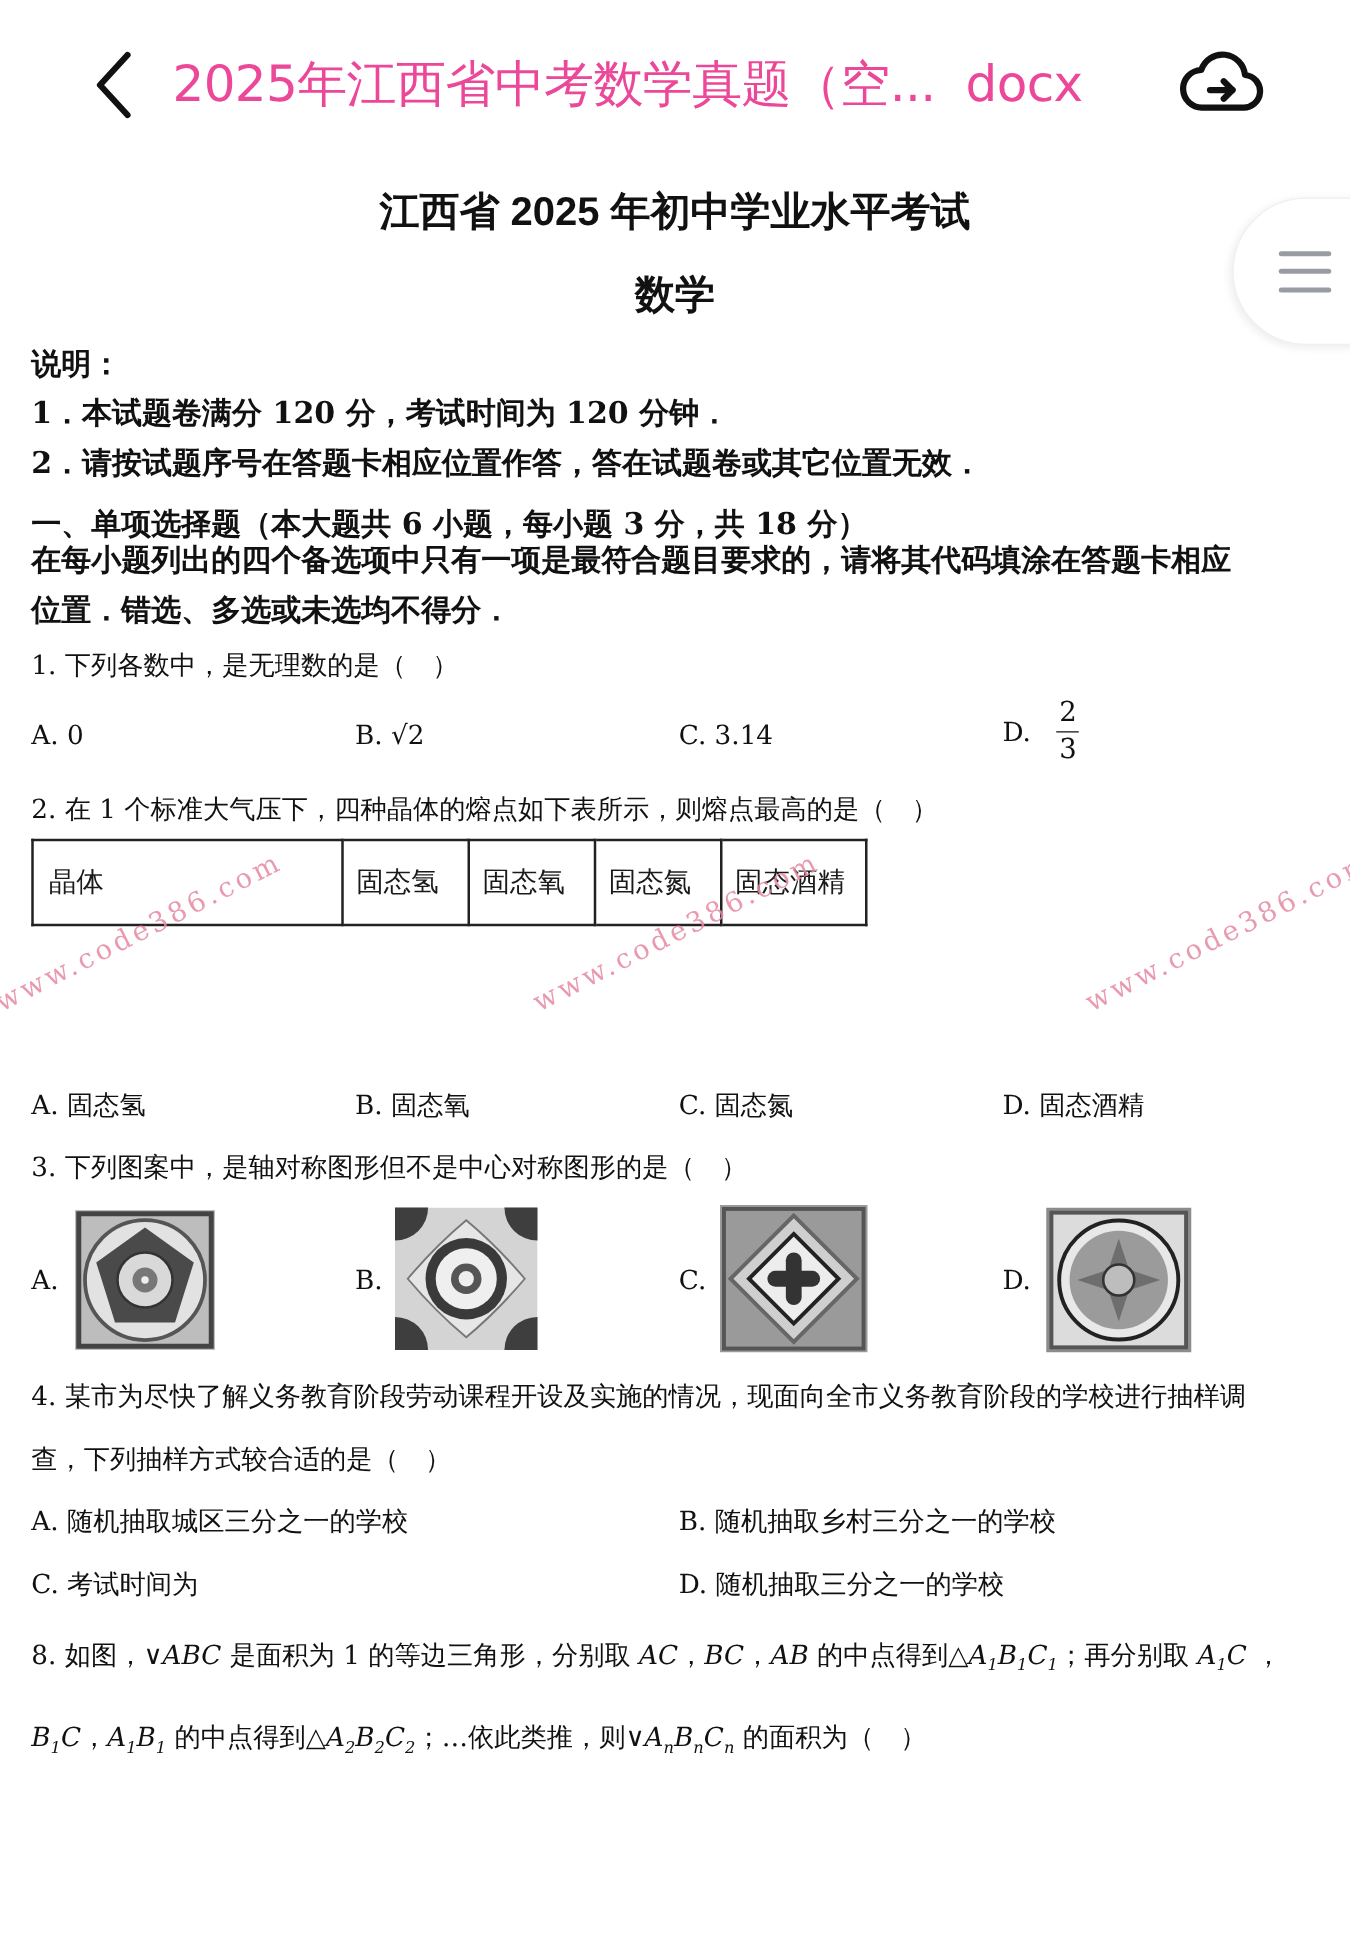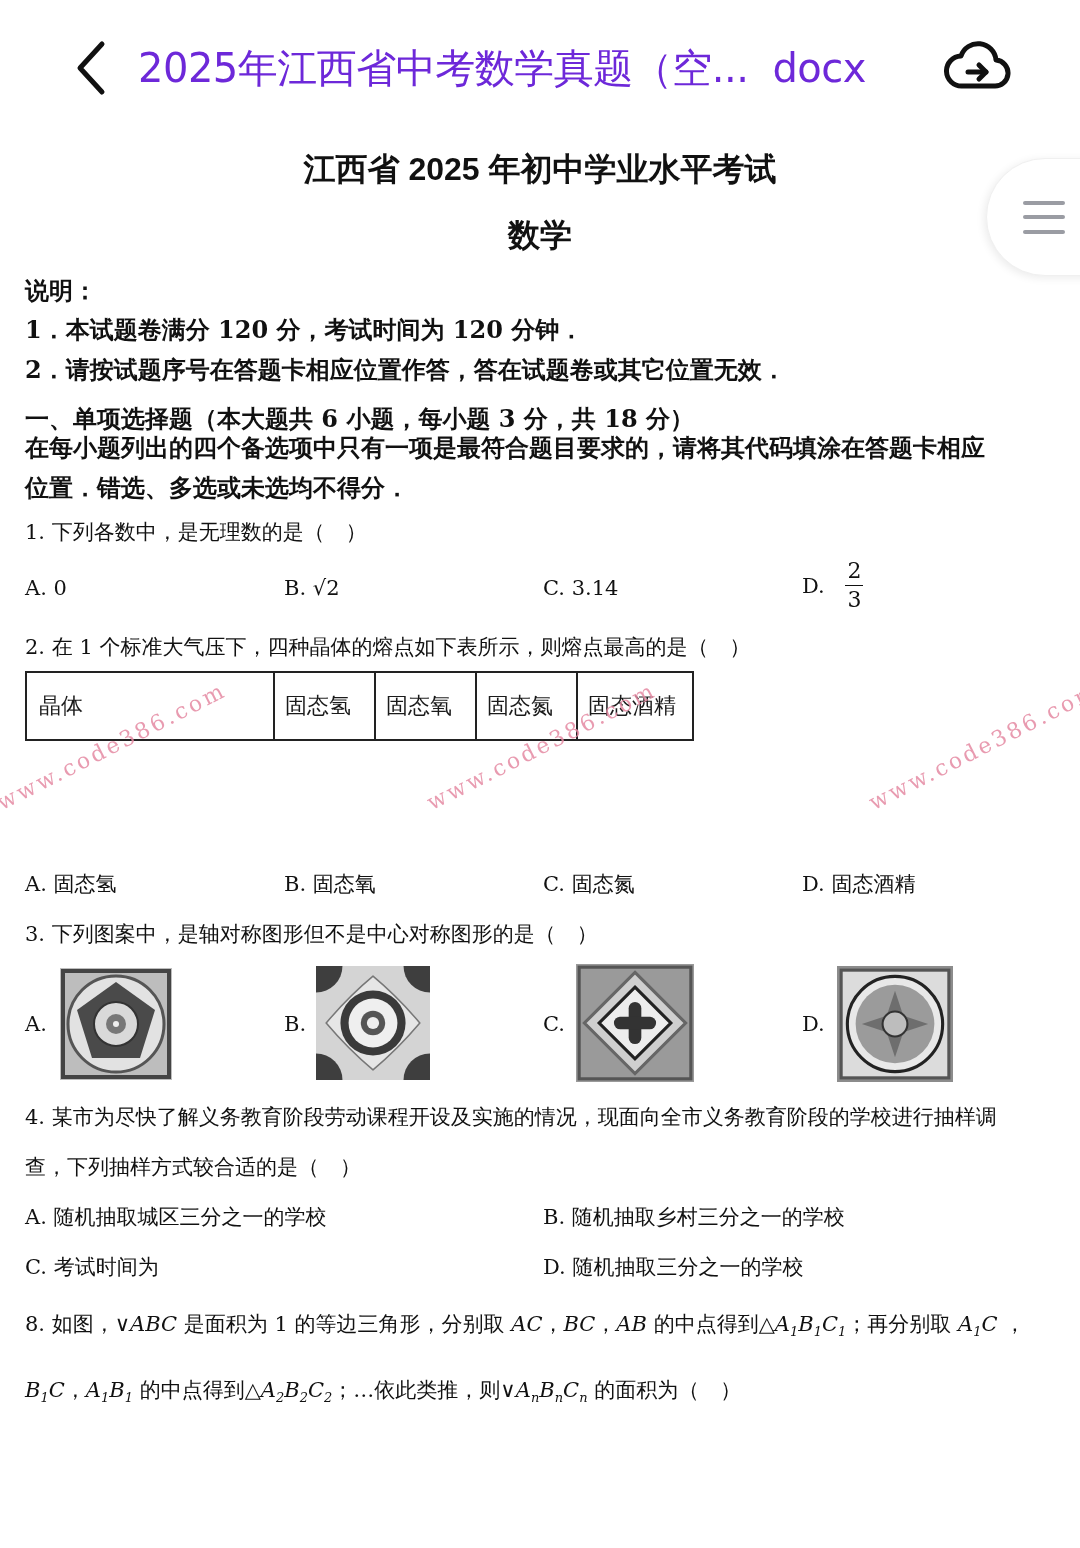--- a/index.html
+++ b/index.html
@@ -2,21 +2,21 @@
 <html><head>
 <meta charset="utf-8">
 <style>
   * { box-sizing: border-box; margin: 0; padding: 0; }
   html, body { width: 1080px; height: 1548px; background: #ffffff; overflow: hidden; }
   body { position: relative; font-family: "DejaVu Serif", "Liberation Serif", serif; color: #1a1a1a; }
 
   
   .topbar { position: absolute; left: 0; top: 0; width: 1080px; height: 130px; background: #fff; }
   .back-btn { position: absolute; left: 70px; top: 40px; width: 44px; height: 56px; cursor: pointer; }
-  .doc-title { position: absolute; left: 138px; top: 38px; font-family: "DejaVu Sans", "Liberation Sans", sans-serif; font-size: 40px; color: #6d28d9; letter-spacing: -0.5px; white-space: nowrap; line-height: 60px; }
+  .doc-title { position: absolute; left: 138px; top: 38px; font-family: "DejaVu Sans", "Liberation Sans", sans-serif; font-size: 40px; color: #ec4899; letter-spacing: -0.5px; white-space: nowrap; line-height: 60px; }
   .doc-title .ext { margin-left: 24px; }
   .cloud-btn { position: absolute; left: 944px; top: 36px; width: 68px; height: 60px; cursor: pointer; }
 
   
   .menu-tab { position: absolute; left: 986px; top: 158px; width: 120px; height: 118px; border-radius: 59px 0 0 59px; background: #fff; box-shadow: -2px 2px 8px rgba(0,0,0,0.08); border: 1px solid #f0f0f0; cursor: pointer; }
   .menu-tab .bar { position: absolute; left: 36px; width: 42px; height: 4px; border-radius: 2px; background: #9a9ca3; }
 
   .h-title { position: absolute; left: 0; width: 1080px; text-align: center; font-family: Liberation Sans, sans-serif; font-weight: bold; color: #111; }
   .title1 { top: 148px; font-size: 32px; }
   .title2 { top: 214px; font-size: 32px; }

